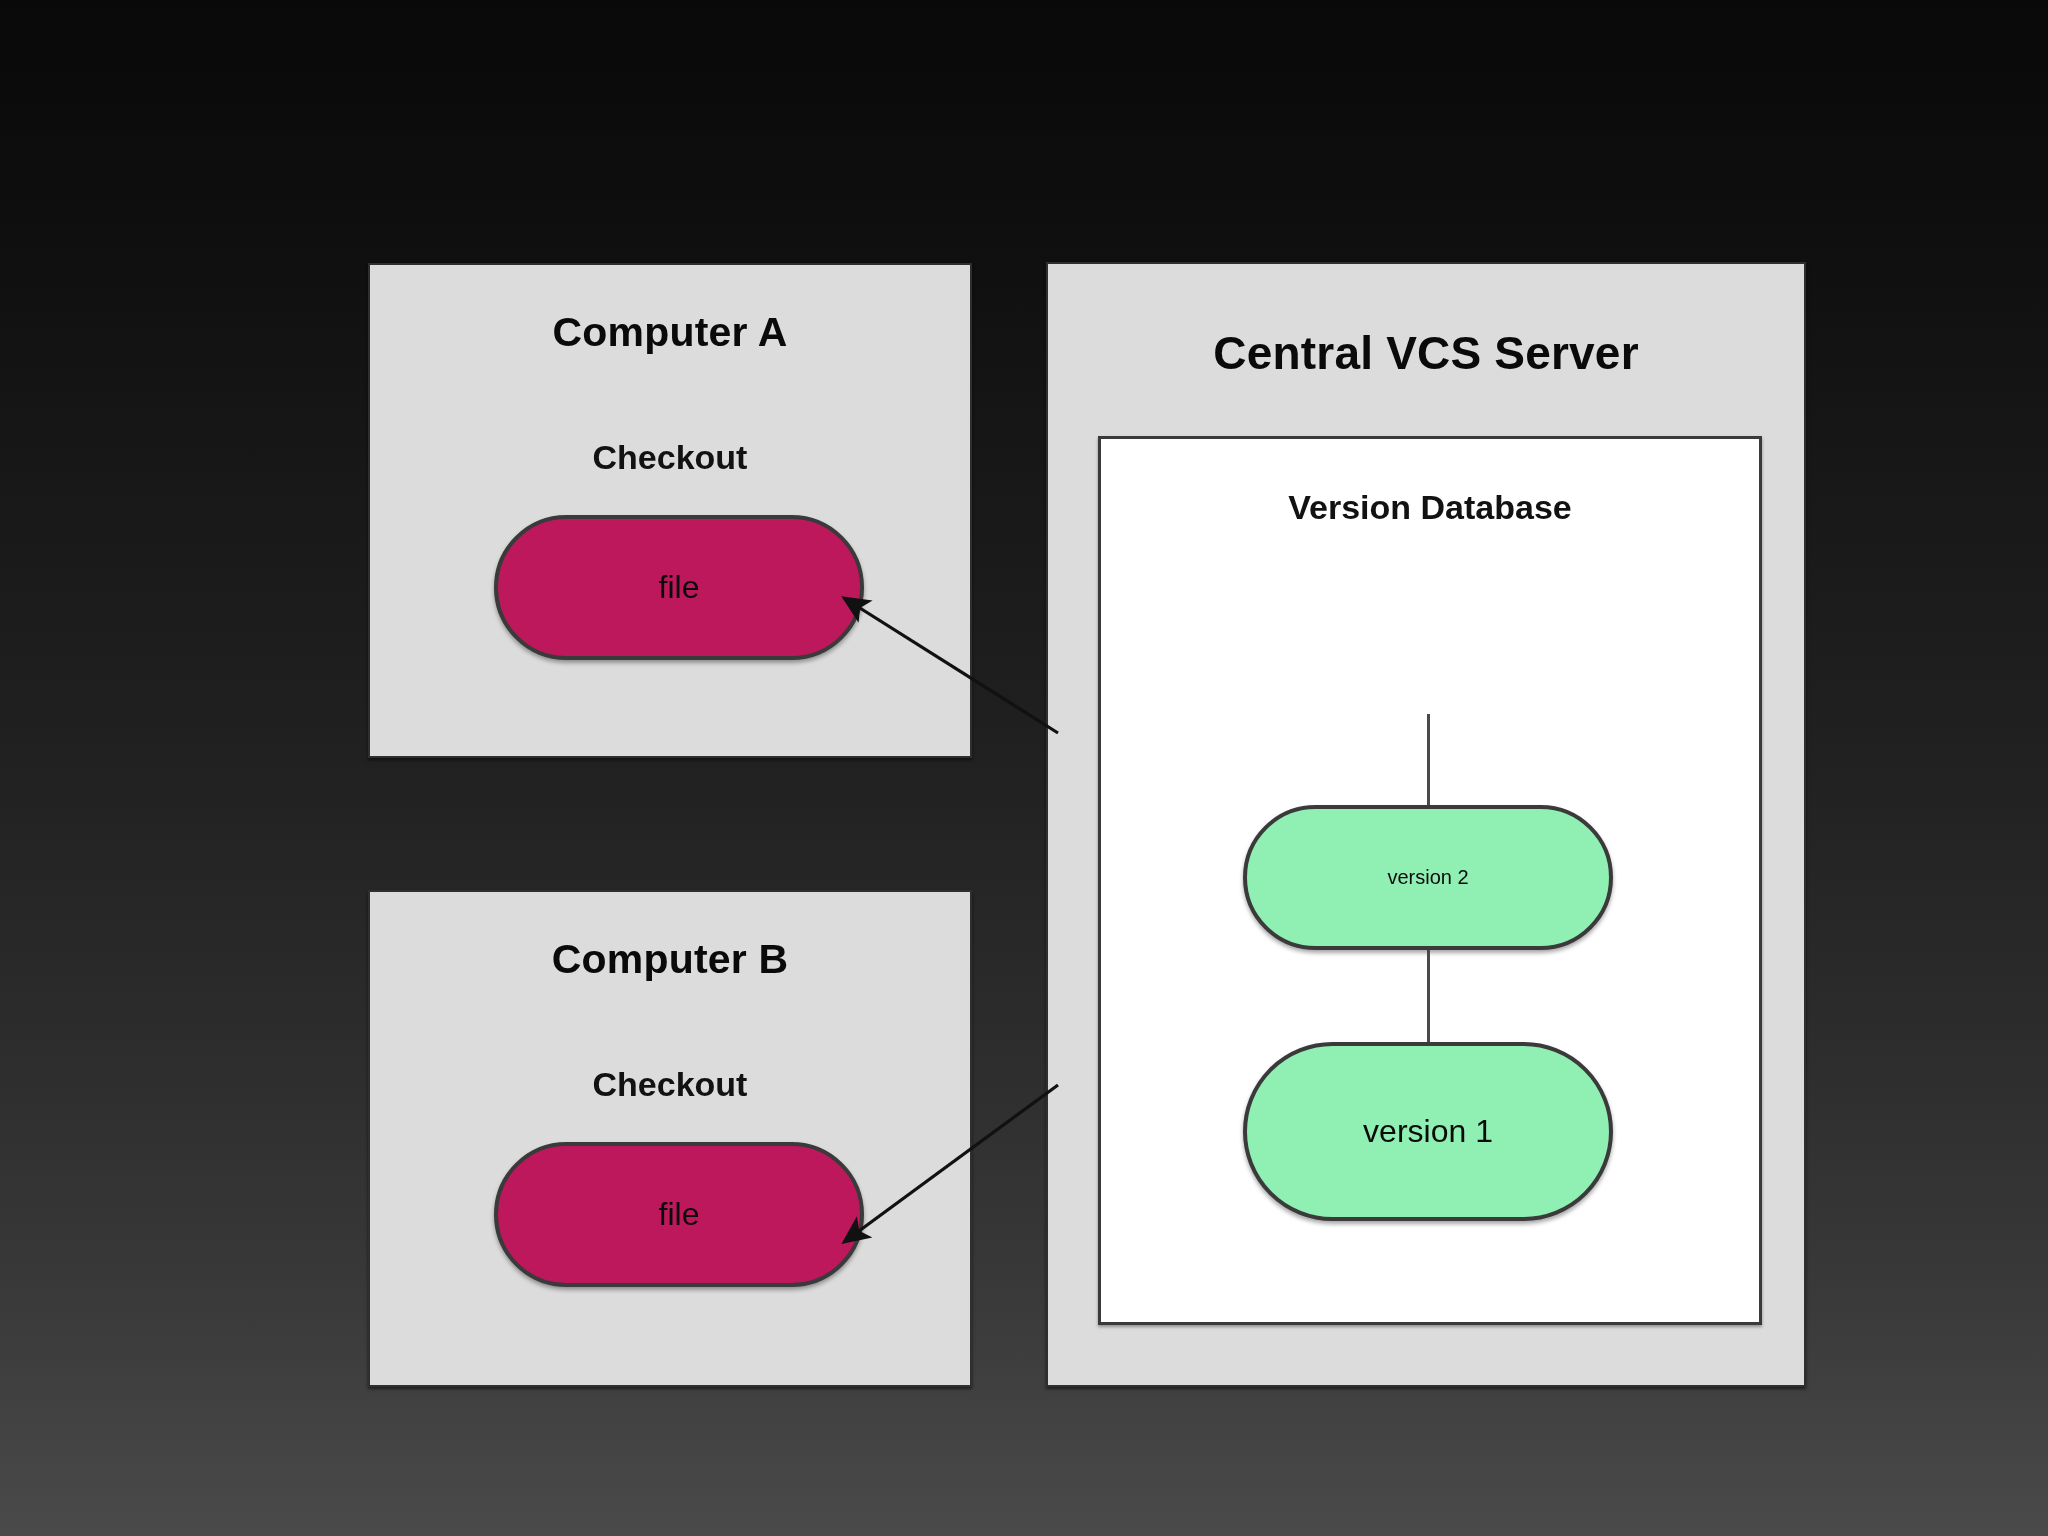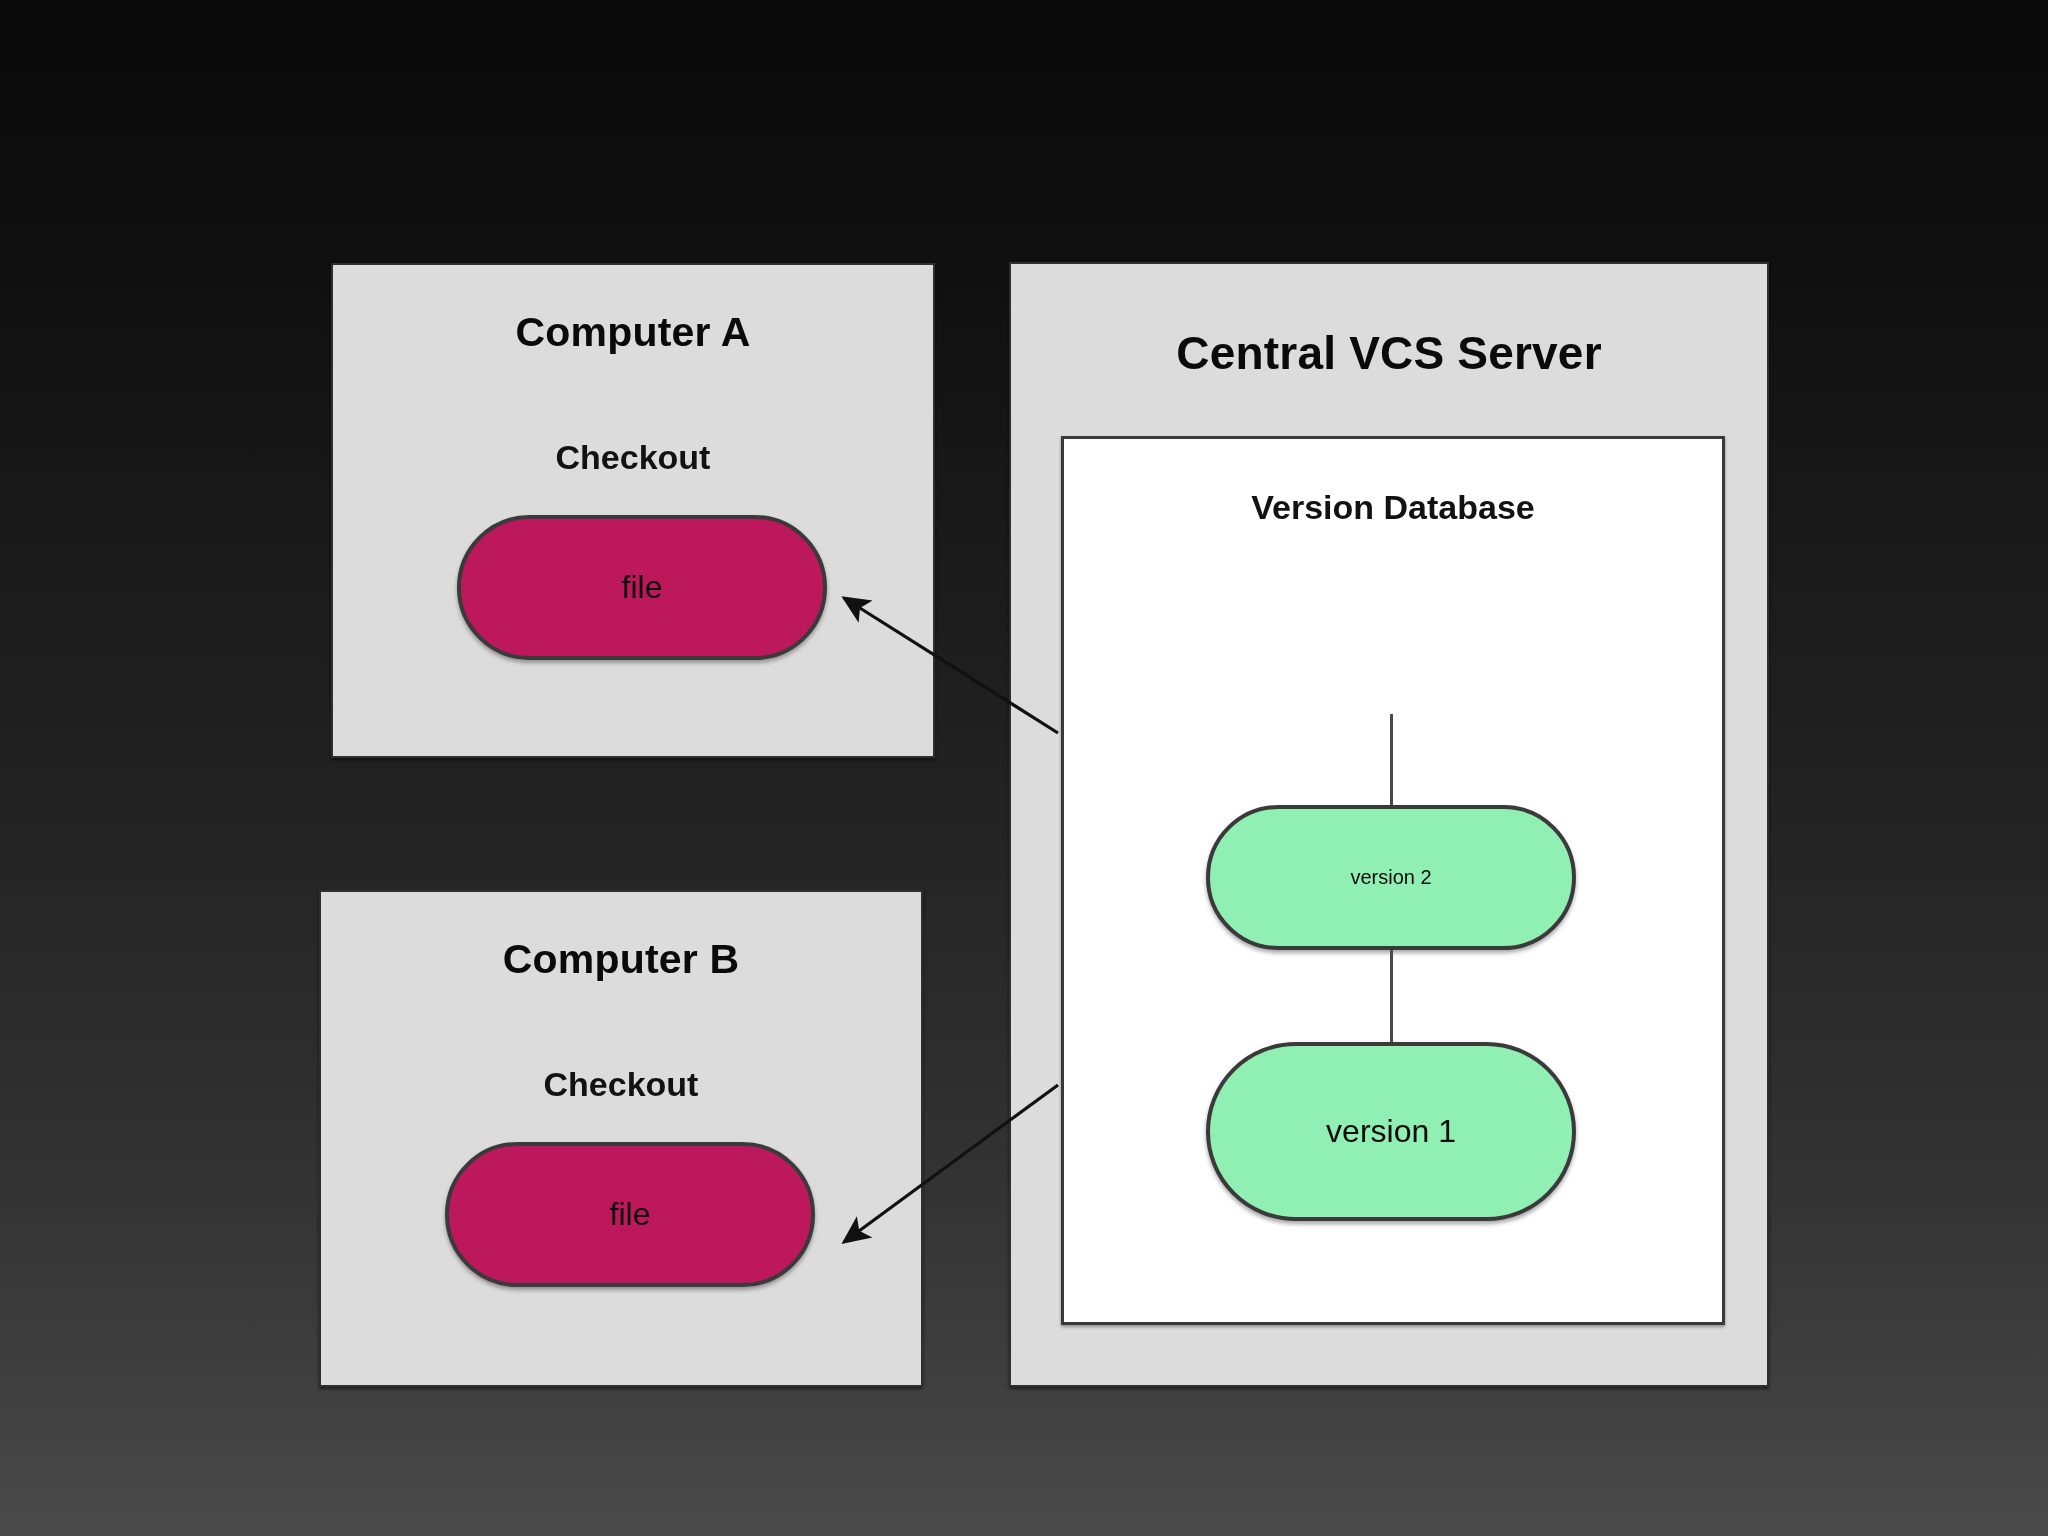--- a/index.html
+++ b/index.html
@@ -16,20 +16,21 @@
     font-family: "Liberation Sans", sans-serif;
   }
 
   
   .panel {
     position: absolute;
     background: #DCDCDC;
     border: 2px solid #2f2f2f;
     box-sizing: border-box;
     box-shadow: 0 2px 3px rgba(0,0,0,0.55);
+    margin-left: 37px;
   }
 
   .panel-title {
     position: absolute;
     left: 0;
     width: 100%;
     text-align: center;
     font-weight: bold;
     color: #0a0a0a;
     letter-spacing: 0.2px;
@@ -90,21 +91,21 @@
 <body>
 
 <div id="stage">
 
   <div class="panel" style="left:331px; top:263px; width:604px; height:495px;">
     <div class="panel-title" style="top:44px; font-size:41px;">Computer A</div>
     <div class="sub-label" style="top:173px; font-size:34px;">Checkout</div>
     <div class="capsule blue" style="left:124px; top:250px; width:370px; height:145px; font-size:32px;">file</div>
   </div>
 
-  <div class="panel" style="left:319px; top:890px; width:604px; height:497px;">
+  <div class="panel" style="left:331px; top:890px; width:604px; height:497px;">
     <div class="panel-title" style="top:44px; font-size:41px;">Computer B</div>
     <div class="sub-label" style="top:173px; font-size:34px;">Checkout</div>
     <div class="capsule blue" style="left:124px; top:250px; width:370px; height:145px; font-size:32px;">file</div>
   </div>
 
   <div class="panel" style="left:1009px; top:262px; width:760px; height:1125px;">
     <div class="panel-title" style="top:62px; font-size:46px;">Central VCS Server</div>
 
     <div class="db-frame" style="left:50px; top:172px; width:664px; height:889px;">
       <div class="sub-label" style="top:49px; font-size:34px;">Version Database</div>

